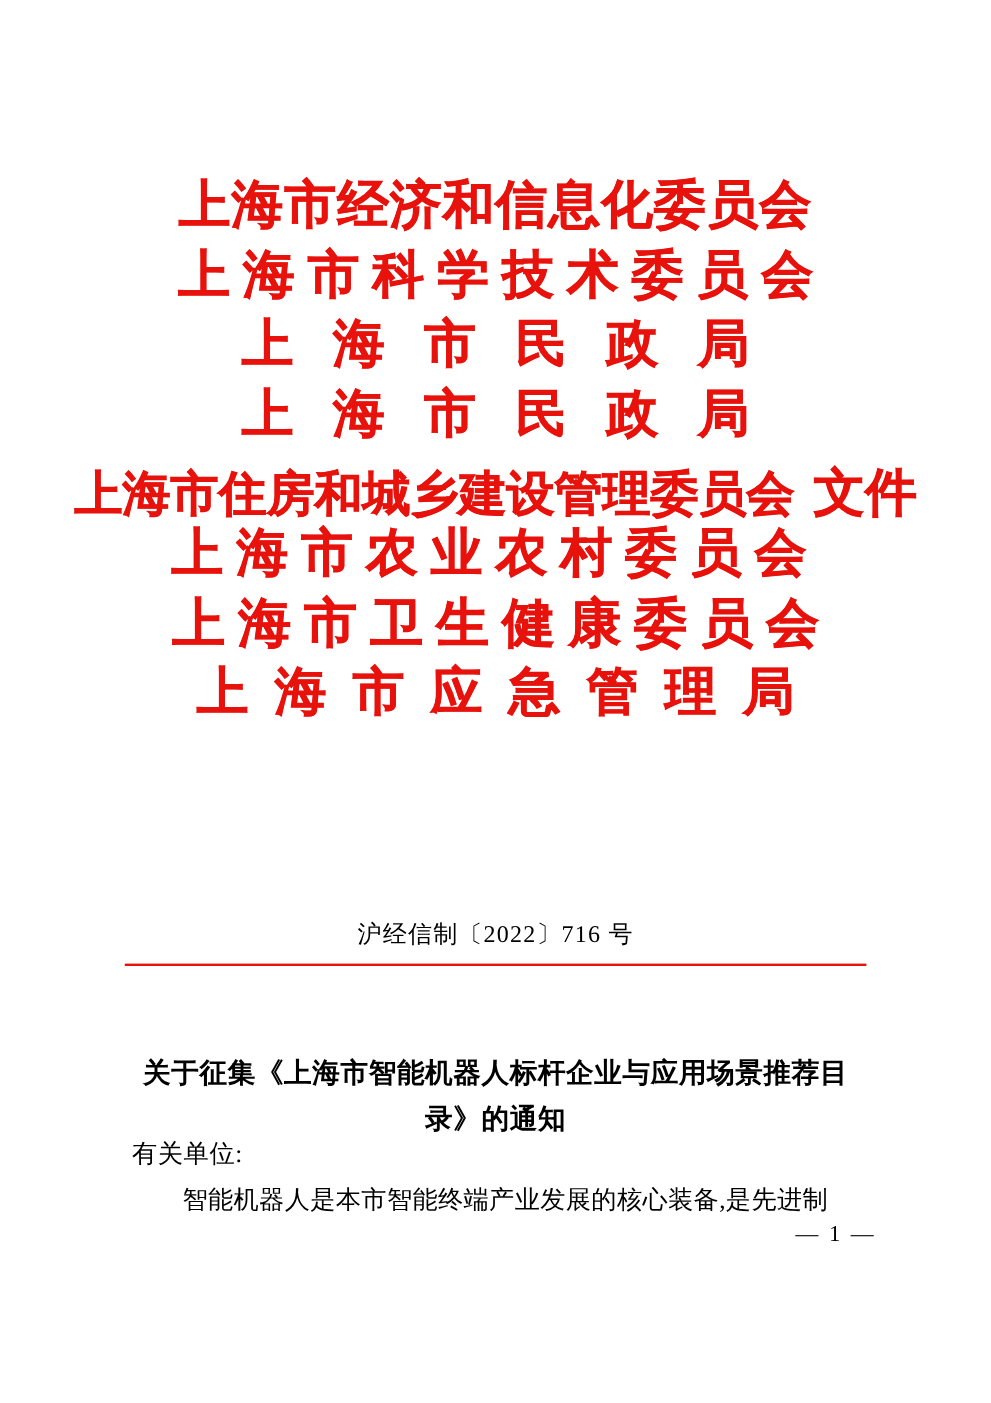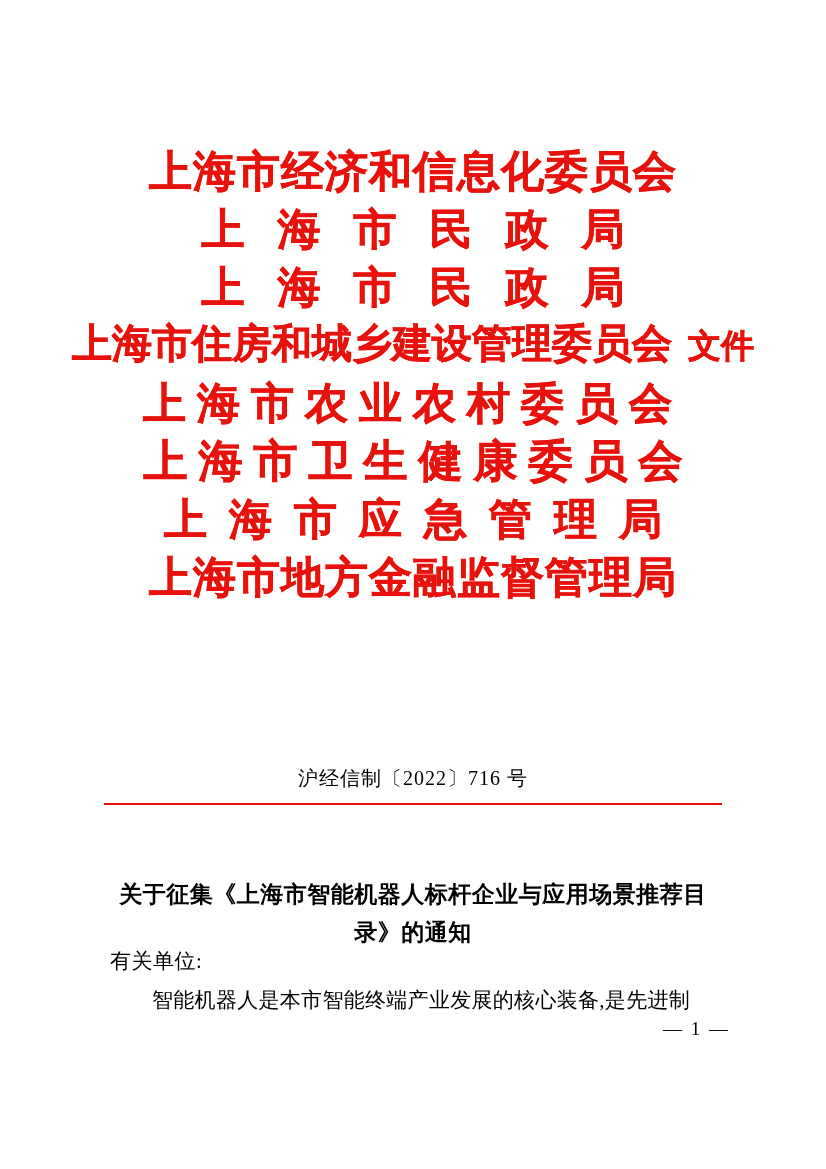--- a/index.html
+++ b/index.html
@@ -70,21 +70,21 @@
   }
   .agency-5 {
     font-size: 40px;
     letter-spacing: 0px;
     display: inline-block;
   }
   .wenjian {
     color: #e8120c;
     font-family: "Liberation Serif", "DejaVu Serif", serif;
     font-weight: bold;
-    font-size: 33px;
+    font-size: 43px;
     display: inline-block;
     margin-left: 16px;
     vertical-align: baseline;
     -webkit-text-stroke: 0.6px #e8120c;
   }
   .agency-6 {
     font-size: 43px;
     letter-spacing: 11px;
     height: 58px;
   }
@@ -180,29 +180,29 @@
     letter-spacing: 2px;
   }
 </style>
 </head>
 <body>
 
 <div class="page">
 
   <div class="letterhead">
     <div class="agency-line agency-1">上海市经济和信息化委员会</div>
+    <div class="agency-line agency-2">上海市科学技术委员会</div>
     <div class="agency-line agency-3">上海市民政局</div>
     <div class="agency-line agency-4">上海市民政局</div>
     <div class="agency-5-row">
       <span class="agency-line agency-5">上海市住房和城乡建设管理委员会</span><span class="wenjian">文件</span>
     </div>
     <div class="agency-line agency-6">上海市农业农村委员会</div>
     <div class="agency-line agency-7">上海市卫生健康委员会</div>
     <div class="agency-line agency-8">上海市应急管理局</div>
-    <div class="agency-line agency-9">上海市地方金融监督管理局</div>
   </div>
 
   <div class="doc-number">沪经信制〔2022〕716 号</div>
 
   <div class="red-rule"></div>
 
   <div class="doc-title">关于征集《上海市智能机器人标杆企业与应用场景推荐目录》的通知</div>
 
   <div class="salutation">有关单位:</div>
 

